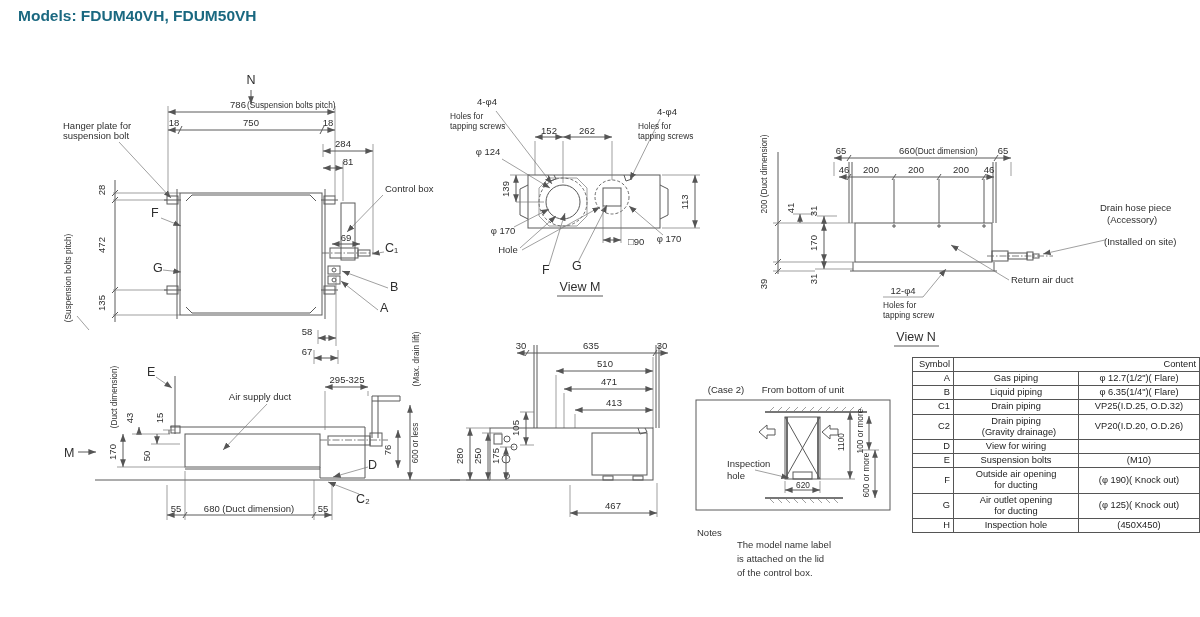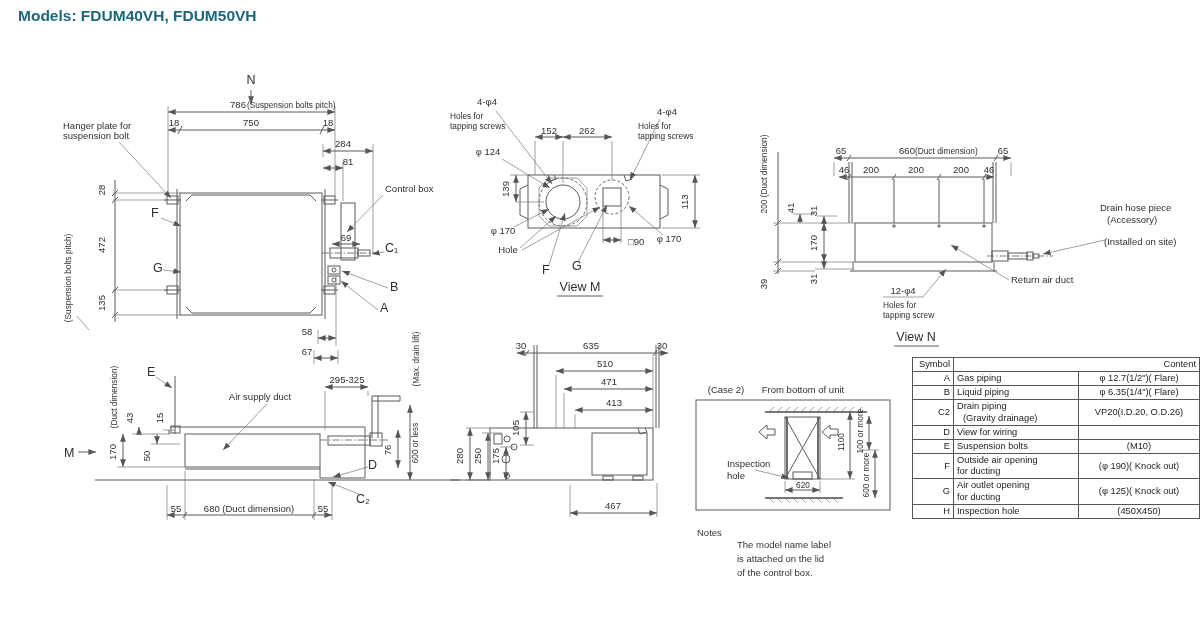--- a/index.html
+++ b/index.html
@@ -18,21 +18,21 @@
   .sm{font-size:8.3px}
   .lg{font-size:12.5px}
   #notes{position:absolute;left:697px;top:526px;font-size:9.5px;color:#333;line-height:14px}
   #notes .nlabel{position:absolute;left:0;top:0}
   #notes .nbody{position:absolute;left:40px;top:12px;width:160px}
   #symbol-table{position:absolute;left:912px;top:357px;border-collapse:collapse;
         font-size:9.3px;color:#222;table-layout:fixed}
   #symbol-table th,#symbol-table td{border:1px solid #555;font-weight:normal;
         padding:1px 3px;line-height:1.2;background:#fff}
   #symbol-table .c-sym{width:34px;text-align:right}
-  #symbol-table .c-name{width:118px;text-align:left}
+  #symbol-table .c-name{width:118px;text-align:center}
   #symbol-table .c-val{width:114px;text-align:center}
   #symbol-table th{text-align:right}
 </style>
 </head>
 <body>
 
 <div id="root">
 
   <svg width="0" height="0" style="position:absolute">
     <defs>
@@ -436,20 +436,25 @@
       <td class="c-sym">A</td>
       <td class="c-name">Gas piping</td>
       <td class="c-val">φ 12.7(1/2")( Flare)</td>
     </tr>
     <tr>
       <td class="c-sym">B</td>
       <td class="c-name">Liquid piping</td>
       <td class="c-val">φ 6.35(1/4")( Flare)</td>
     </tr>
     <tr>
+      <td class="c-sym">C1</td>
+      <td class="c-name">Drain piping</td>
+      <td class="c-val">VP25(I.D.25, O.D.32)</td>
+    </tr>
+    <tr>
       <td class="c-sym">C2</td>
       <td class="c-name">
         <div>Drain piping</div>
         <div style="padding-left:6px">(Gravity drainage)</div>
       </td>
       <td class="c-val">VP20(I.D.20, O.D.26)</td>
     </tr>
     <tr>
       <td class="c-sym">D</td>
       <td class="c-name">View for wiring</td>

